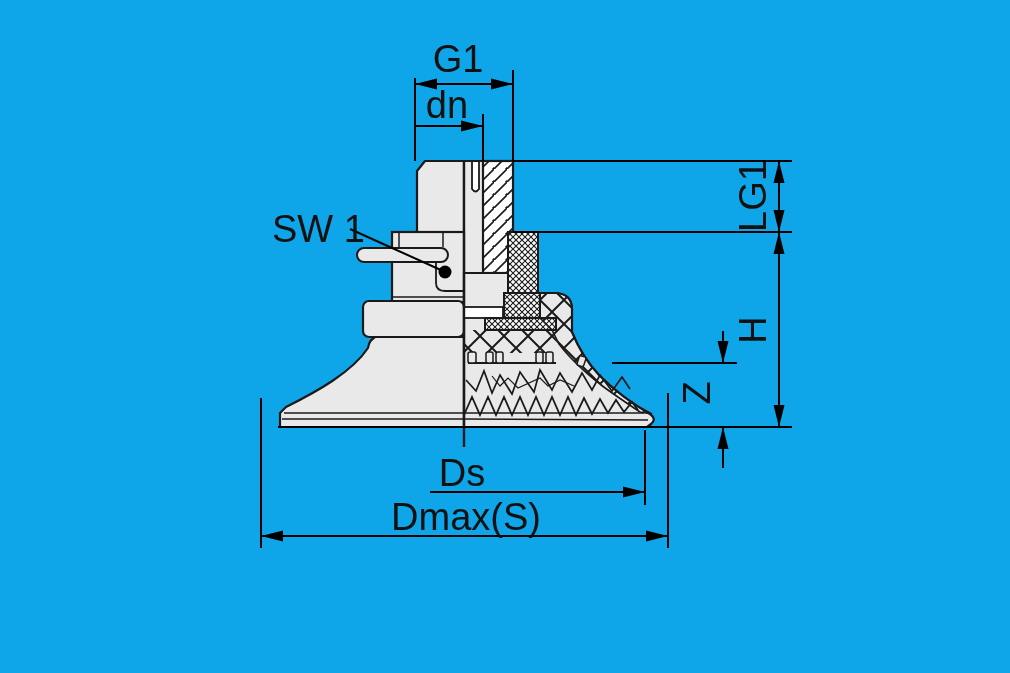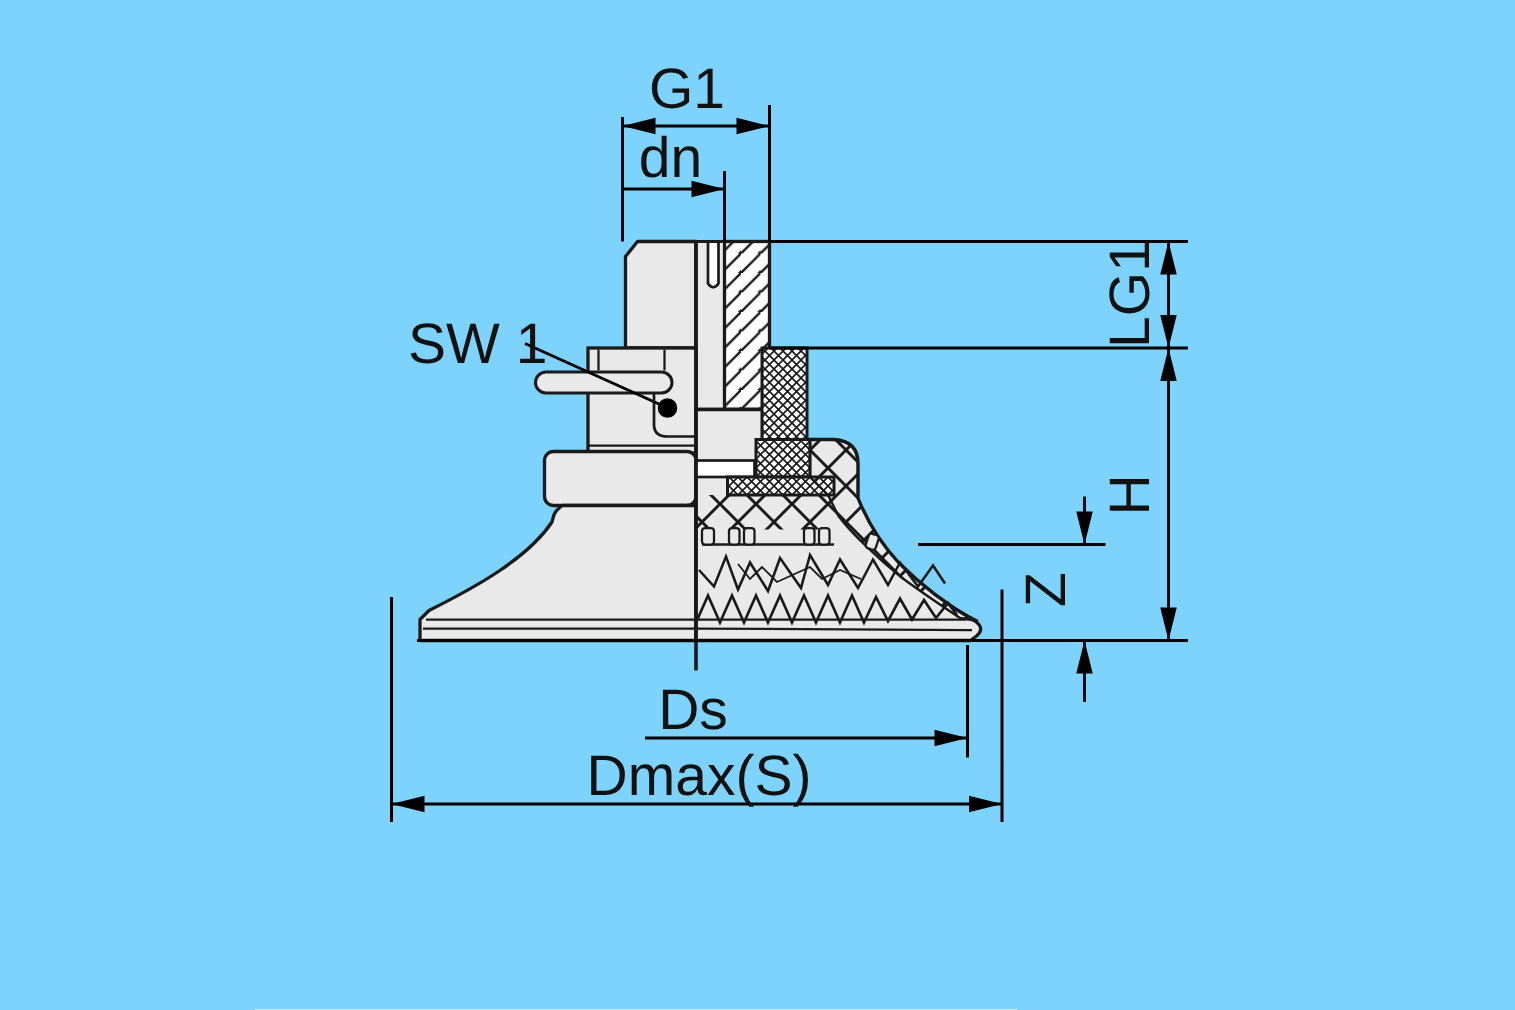--- a/index.html
+++ b/index.html
@@ -1,19 +1,19 @@
 <!DOCTYPE html>
 <html><head>
 <meta charset="utf-8">
 <style>
   html,body{margin:0;padding:0;background:#ffffff;}
   .stage{
     position:relative;
     width:1010px;height:673px;
-    background:#7dd3fc;
+    background:#0ea5e9;
     overflow:hidden;
     font-family:"Liberation Sans", sans-serif;
   }
   svg text{
     font-family:"Liberation Sans", sans-serif;
     font-size:38px;
     fill:#111111;
   }
 </style>
 </head>

